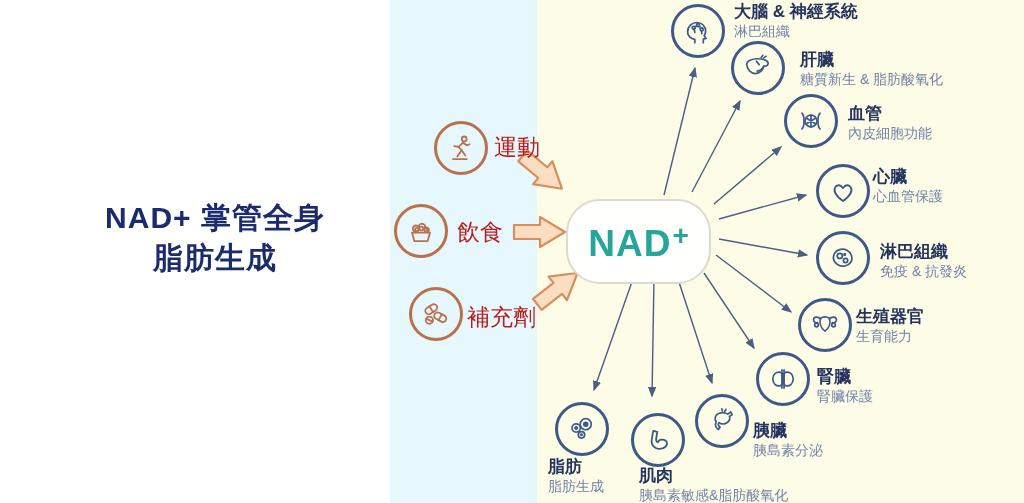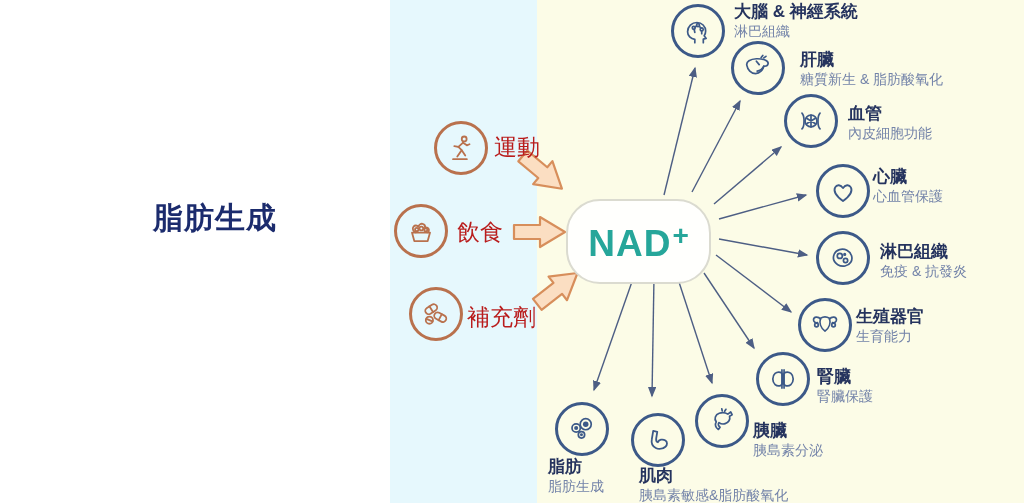--- a/index.html
+++ b/index.html
@@ -76,20 +76,21 @@
       <path d="M634 276 L594 390" marker-end="url(#ah)"></path>
     </g>
     <g fill="#fbdec2" stroke="#d78e5b" stroke-width="2.2" stroke-linejoin="round">
       <path d="M-25,-7 L1,-7 L1,-15 L26,0 L1,15 L1,7 L-25,7 Z" transform="translate(542,172) rotate(40)"></path>
       <path d="M-25,-7 L1,-7 L1,-15 L26,0 L1,15 L1,7 L-25,7 Z" transform="translate(539,232)"></path>
       <path d="M-25,-7 L1,-7 L1,-15 L26,0 L1,15 L1,7 L-25,7 Z" transform="translate(557,289) rotate(-38)"></path>
     </g>
   </svg>
 
   <div class="main-title">
+    <div>NAD+ 掌管全身</div>
     <div>脂肪生成</div>
   </div>
 
   <div class="input-item" id="in-exercise">
     <div class="circ orange">
       <svg class="icon-svg" width="34" height="34" viewBox="0 0 32 32" fill="none" stroke="#b9714d" stroke-width="1.7" stroke-linecap="round" stroke-linejoin="round">
         <circle cx="19" cy="7.5" r="2.3"></circle>
         <path d="M18 11l-4.5 4 3.2 3-4.2 6"></path>
         <path d="M18 11l3.5 2.5 2.5-1"></path>
         <path d="M13.5 15l-3.8-.8"></path>

